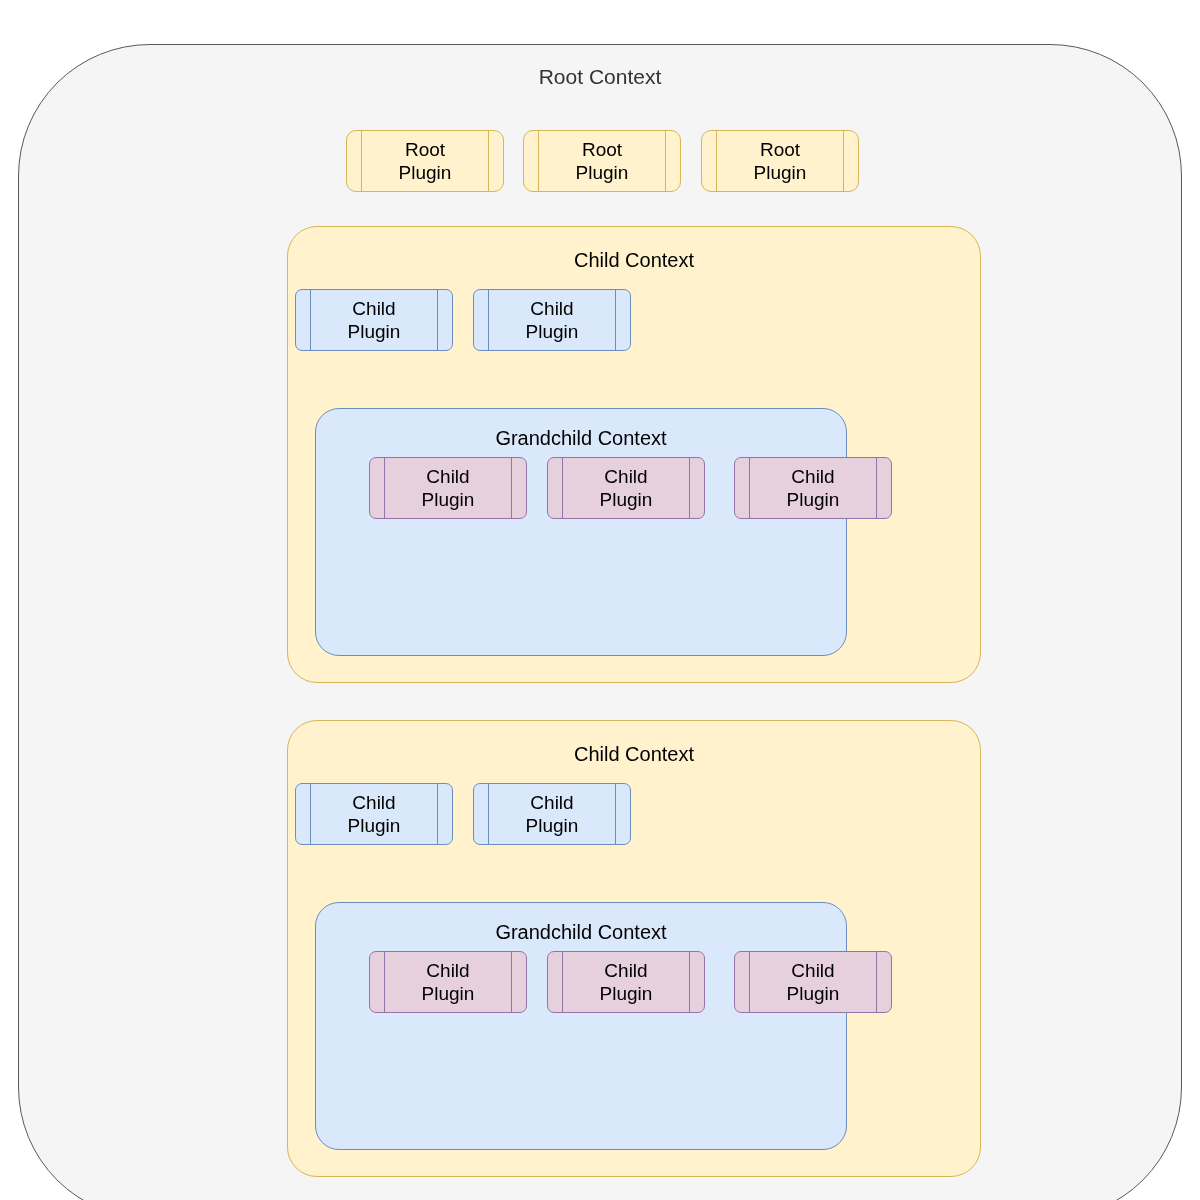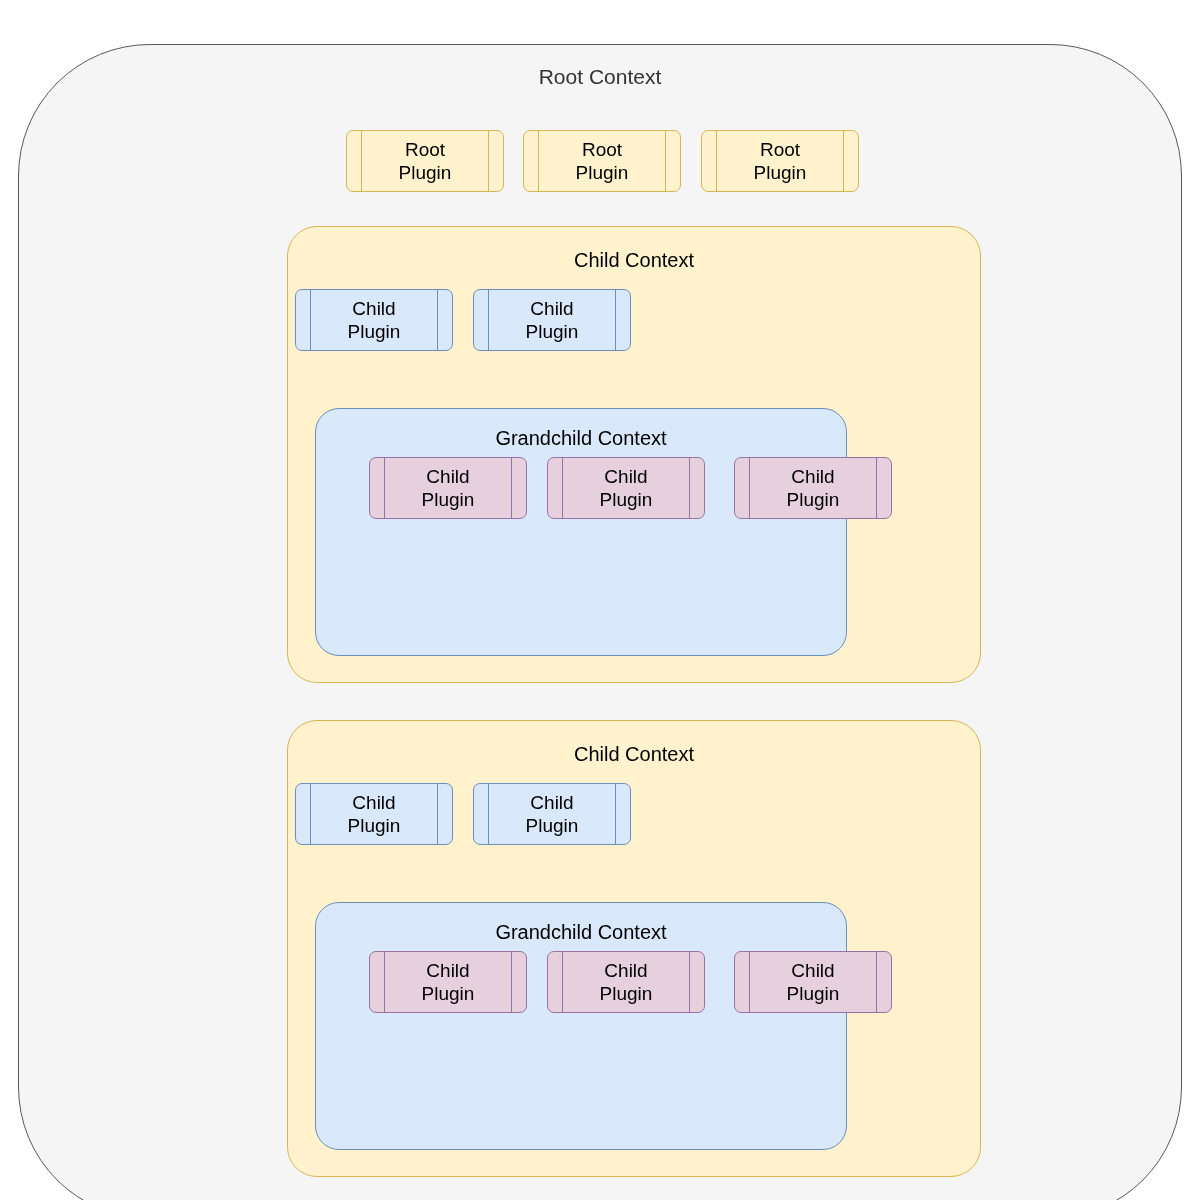--- a/index.html
+++ b/index.html
@@ -107,20 +107,21 @@
     border-left-style: solid;
     border-left-color: inherit;
   }
   .plugin::before { left: 14px; }
   .plugin::after  { right: 14px; }
   .plugin > .plugin-line { position: relative; z-index: 1; }
 
   .plugin.yellow {
     background: #fff2cc;
     border-color: #d6b656;
+    border-radius: 10px;
   }
   .plugin.blue {
     background: #dae8fc;
     border-color: #6c8ebf;
   }
   .plugin.purple {
     background: #e6d0de;
     border-color: #9673a6;
   }
 </style>

